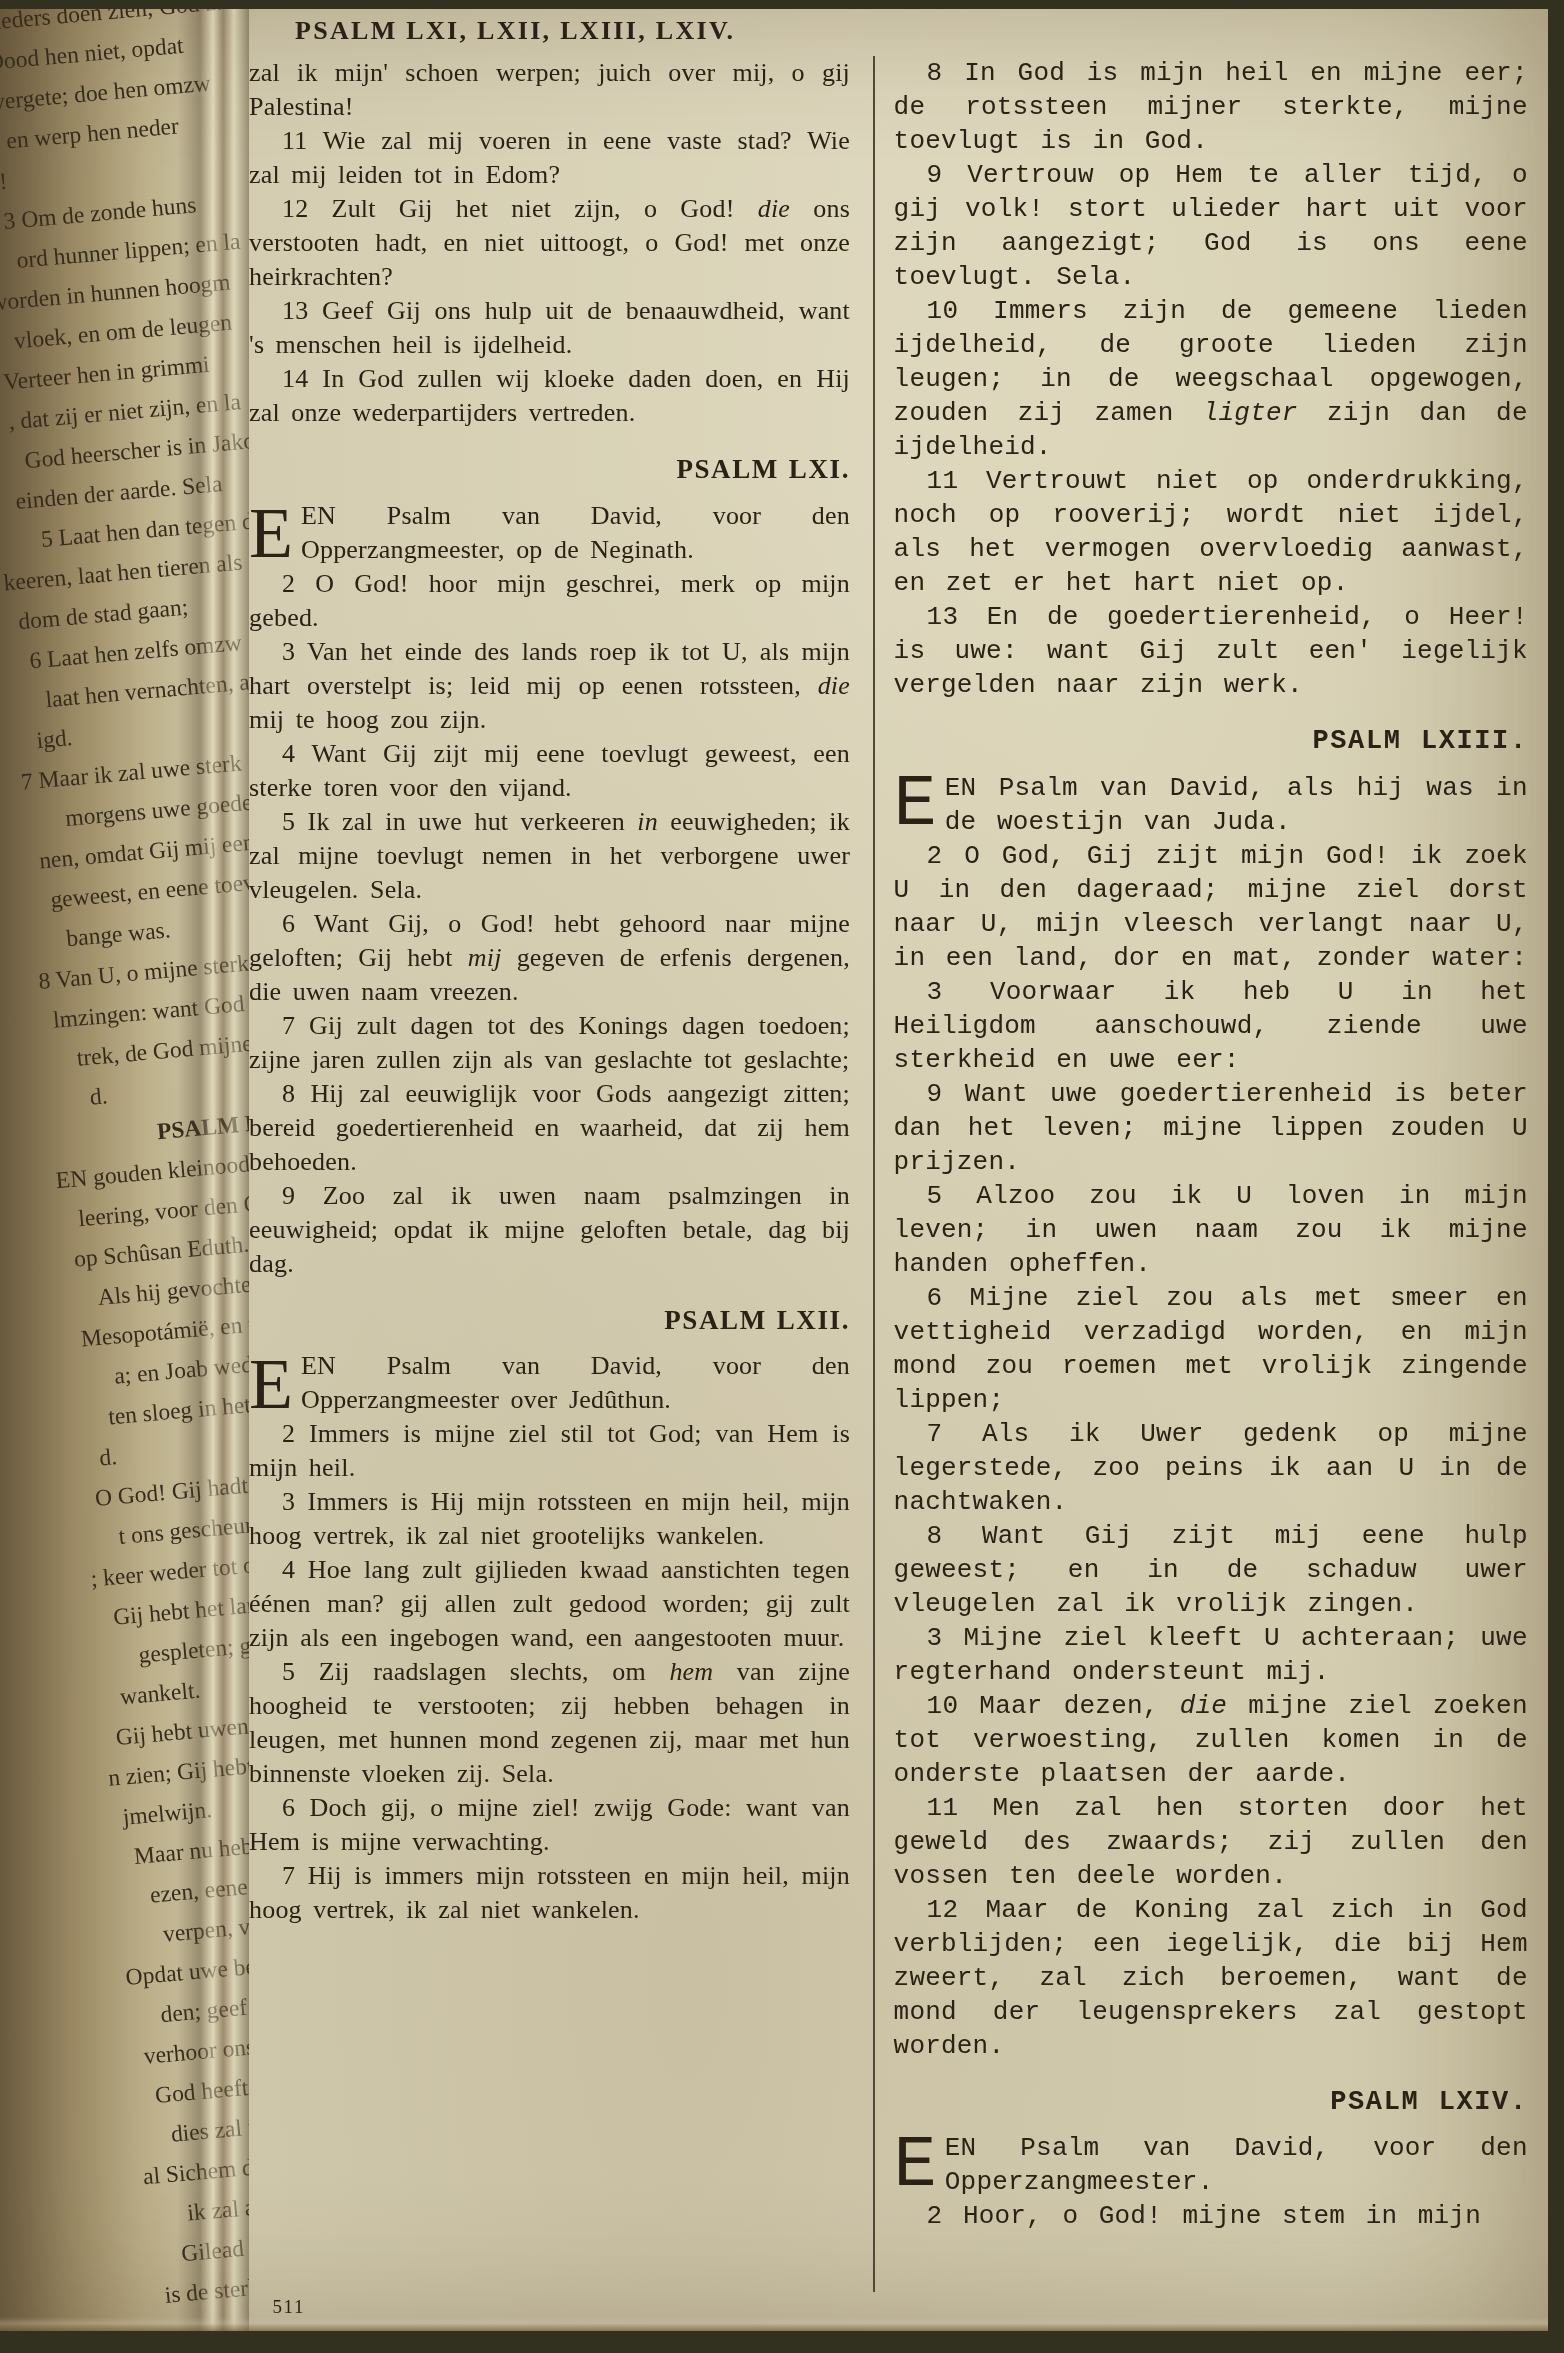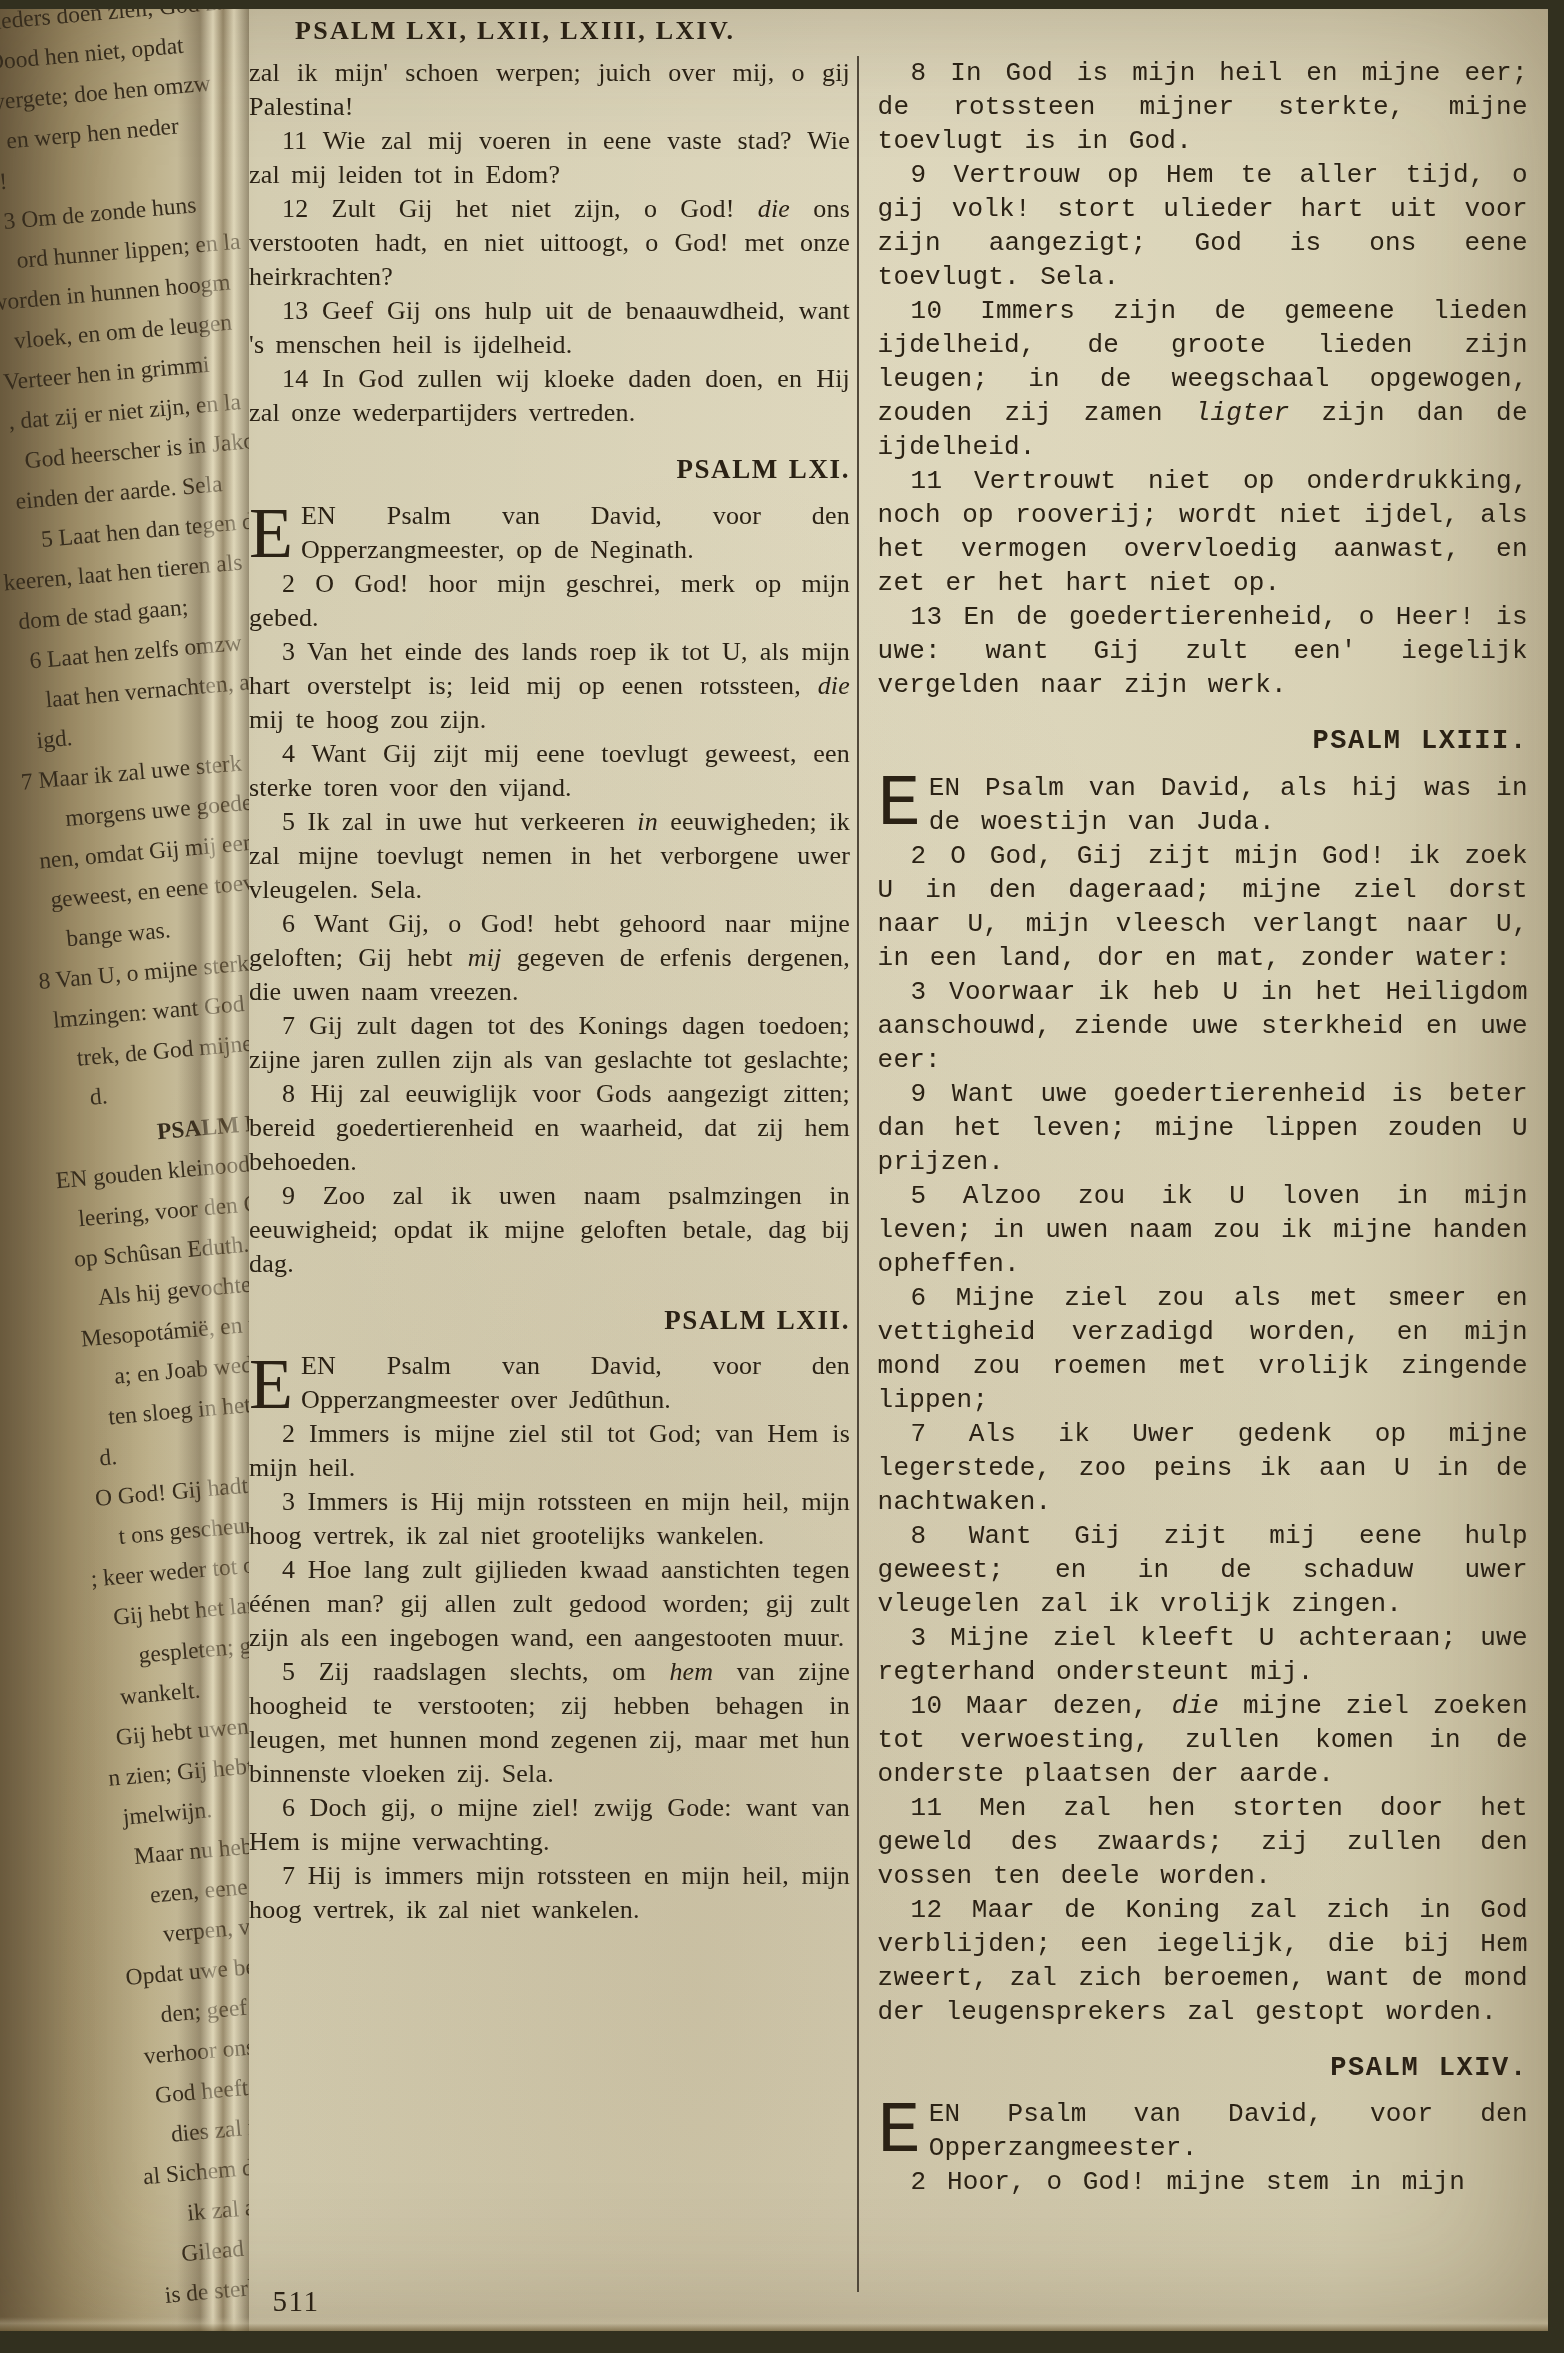--- a/index.html
+++ b/index.html
@@ -47,34 +47,34 @@
   .main{position:absolute;left:249px;top:0;right:0;bottom:0;color:#2b2215;}
   .running-head{
     position:absolute;top:6.3px;left:46px;
     font-size:26px;font-weight:bold;letter-spacing:2.3px;
   }
   .columns{position:absolute;left:0;right:20.3px;top:47px;bottom:39px;display:flex;}
   .col{
     overflow:hidden;text-align:justify;
     font-size:26px;line-height:34px;word-spacing:4.7px;letter-spacing:0.2px;
   }
-  .col-left{width:601px;padding-right:7px;}
+  .col-left{width:601px;padding-right:23px;}
   .divider{width:1.6px;background:#51483a;}
   .col-right{flex:1;padding-left:19px;font-family:Liberation Mono, monospace;}
   p.verse{margin:0;text-indent:33px;}
   p.no-indent{text-indent:0;}
   .psalm-heading{
     text-align:right;font-weight:bold;font-size:27px;letter-spacing:1.6px;
     margin:22px 0 12.5px;text-indent:0;word-spacing:1.6px;
   }
   p.intro{margin:0;text-indent:0;}
   .dropcap{float:left;font-size:72px;line-height:56px;padding:6.3px 7.8px 0 0;}
   .page-number{
     position:absolute;left:23.5px;bottom:12.5px;
-    font-size:29px;letter-spacing:1.6px;
+    font-size:19px;letter-spacing:1.6px;
   }
 </style>
 </head>
 <body>
 
 <div class="page">
 
   <div class="gutter">
     <div class="gutter-inner">
         <div class="frag">spieders doen zien; God zal</div>

